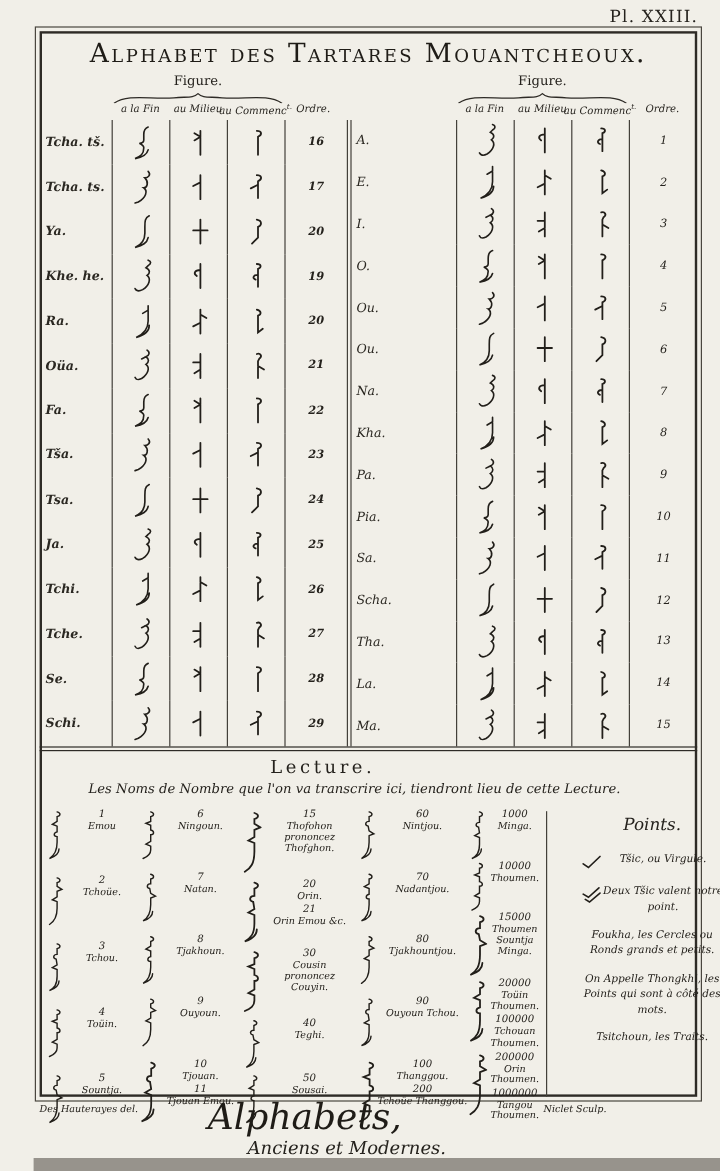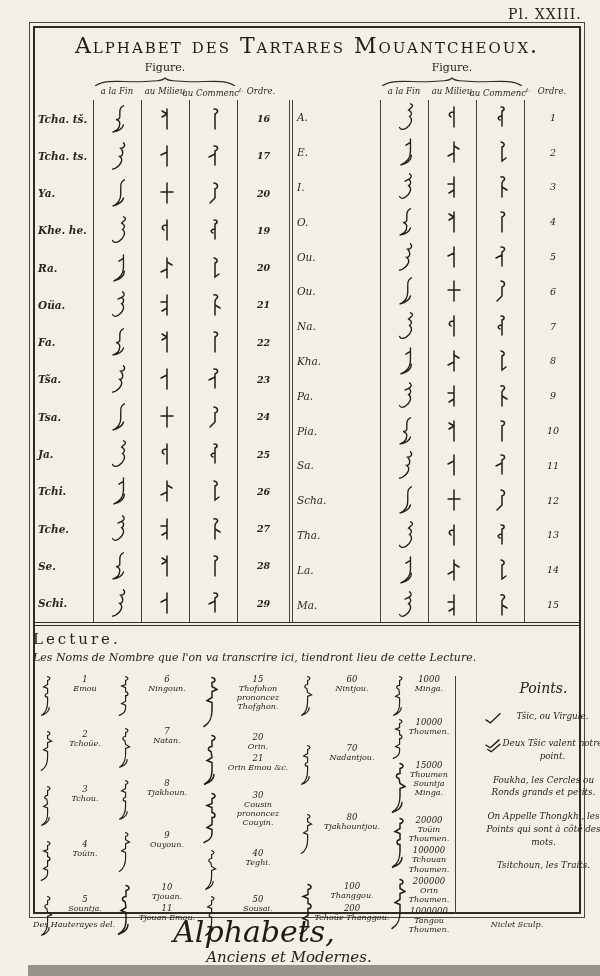--- a/index.html
+++ b/index.html
@@ -29,41 +29,41 @@
   #left-half  { left:33px;  grid-template-columns:60px 48px 48px 48px 52px; grid-auto-rows:37.28px;font-weight:bold; }
   #right-half { left:292px; grid-template-columns:88px 48px 48px 48px 57px; grid-auto-rows:34.8px; }
   .cell { display:flex; align-items:center; justify-content:center; }
   .name-cell { justify-content:flex-start; padding-left:5px; font-style:italic; font-size:10.5px; color:#2b2822; }
   .glyph-cell, .ordre-cell { border-left:1px solid #43403a; }
   .ordre-cell { font-style:italic; font-size:9.5px; }
   #center-divider { left:289px; top:100px; width:4px; height:522px; border-left:1px solid #43403a; border-right:1px solid #43403a; }
 
   
   #lecture-rule { left:33px; top:622px; width:548px; height:4px; border-top:1px solid #2e2b26; border-bottom:1px solid #2e2b26; }
-  #lecture-heading { top:630px; left:33px; width:472px; text-align:left; font-size:15px; letter-spacing:3px; }
-  #lecture-subtitle { top:651px; left:33px; width:484px; text-align:left; font-style:italic; font-size:11px; }
+  #lecture-heading { top:630px; left:33px; width:472px; text-align:center; font-size:15px; letter-spacing:3px; }
+  #lecture-subtitle { top:651px; left:33px; width:484px; text-align:right; font-style:italic; font-size:11px; }
 
   #numbers-area { left:38px; top:674px; width:414px; height:236px; display:grid; grid-template-columns:78px 86px 96px 92px 62px; }
   .num-col { display:flex; flex-direction:column; justify-content:space-between; }
   .num-entry { display:flex; align-items:flex-start; }
   .num-entry svg { flex:0 0 16px; margin-top:1px; }
   .num-texts { flex:1; text-align:center; }
   .num-val { font-style:italic; font-size:8.5px; }
   .num-name { font-style:italic; font-size:8px; white-space:pre-line; line-height:1.15; margin-bottom:2px; }
 
   #points-divider { left:455px; top:676px; width:1px; height:238px; background:#43403a; }
   #points-panel { left:484px; top:680px; width:119px; }
   #points-heading { text-align:center; font-style:italic; font-size:14px; margin-bottom:14px; }
   .point-item { display:flex; align-items:flex-start; font-style:italic; font-size:8.8px; line-height:1.45; margin-bottom:11px; }
   .point-item svg { flex:0 0 18px; margin-top:2px; }
   .point-text { flex:1; text-align:center; }
 
   
   #credit-left  { left:33px; top:920px; font-style:italic; font-size:8px; }
-  #credit-right { left:453px; top:920px; width:128px; text-align:center; font-style:italic; font-size:8px; }
+  #credit-right { left:453px; top:920px; width:128px; text-align:left; font-style:italic; font-size:8px; }
   #footer-title { left:0; top:914px; width:508px; text-align:center; font-style:italic; font-size:30px; color:#1f1c17; }
   #footer-subtitle { left:0; top:948px; width:578px; text-align:center; font-style:italic; font-size:15px; }
   #bottom-strip { left:28px; top:965px; width:572px; height:11px; background:#97938c; }
 </style>
 </head>
 <body>
 
 <div class="abs" id="plate-label">Pl. XXIII.</div>
 <div class="abs" id="frame-outer"></div>
 <div class="abs" id="frame-inner"></div>
@@ -763,20 +763,29 @@
       <div class="num-entry">
         <svg width="14" height="42" viewBox="0 0 16 53">
           <path d="M10 2 C14 3 14 6 10 7 L10 11 L15 14 L10 16 L10 22 L5 25 L10 27 L10 34 C10 44 7 48 2 51" fill="none" stroke="#221f1a" stroke-width="1.5" stroke-linecap="round"></path>
         </svg>
         <div class="num-texts">
           <div class="num-val">80</div>
           <div class="num-name">Tjakhountjou.</div>
         </div>
       </div>
       <div class="num-entry">
+        <svg width="14" height="42" viewBox="0 0 16 53">
+          <path d="M10 2 C14 3 14 6 10 7 L10 13 C6 13 5 17 9 18 L10 24 L5 27 L10 29 L10 36 C10 45 7 48 2 51 C8 49 12 46 12 41" fill="none" stroke="#221f1a" stroke-width="1.5" stroke-linecap="round"></path>
+        </svg>
+        <div class="num-texts">
+          <div class="num-val">90</div>
+          <div class="num-name">Ouyoun Tchou.</div>
+        </div>
+      </div>
+      <div class="num-entry">
         <svg width="14" height="54" viewBox="0 0 16 53">
           <path d="M10 2 C14 3 14 6 10 7 L10 12 L5 14 L10 16 L10 21 C14 22 14 26 10 26 L10 33 L5 36 L10 38 L10 42 C10 47 7 49 2 51" fill="none" stroke="#221f1a" stroke-width="1.5" stroke-linecap="round"></path>
         </svg>
         <div class="num-texts">
           <div class="num-val">100</div>
           <div class="num-name">Thanggou.</div>
           <div class="num-val">200</div>
           <div class="num-name">Tchoüe Thanggou.</div>
         </div>
       </div>

